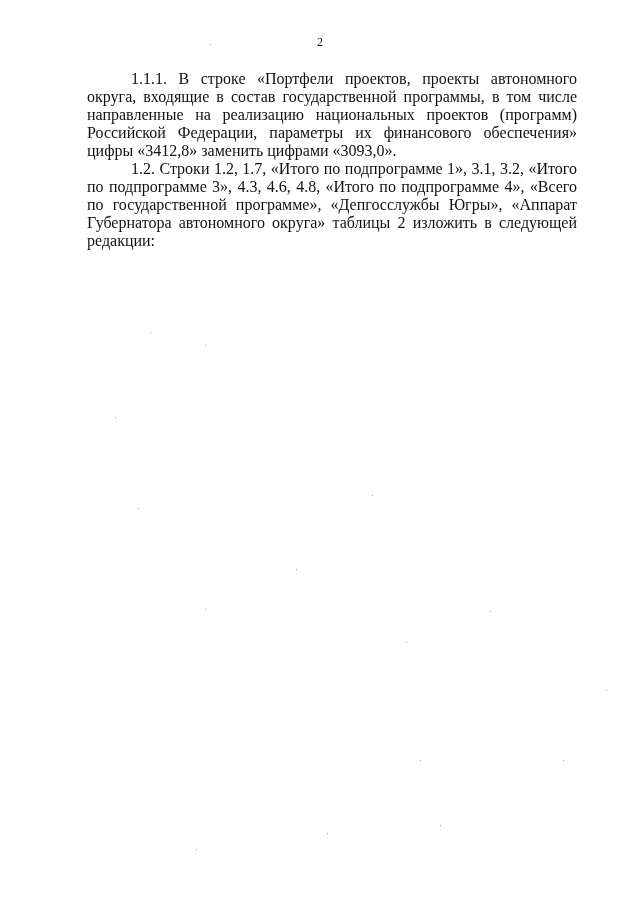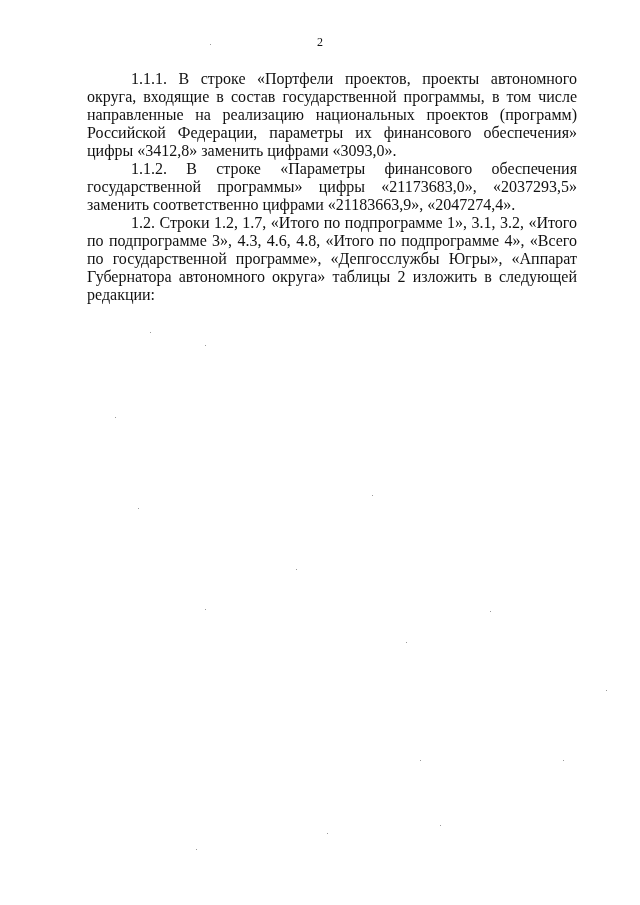--- a/index.html
+++ b/index.html
@@ -48,21 +48,20 @@
       background: #9a9a9a;
     }
   </style>
 </head>
 <body>
 
 <div class="page-number">2</div>
 
 <div class="content">
   <p class="para last-justify">1.1.1. В строке «Портфели проектов, проекты автономного округа, входящие в состав государственной программы, в том числе направленные на реализацию национальных проектов (программ) Российской Федерации, параметры их финансового обеспечения» цифры «3412,8» заменить цифрами «3093,0».</p>
-  <p class="para last-justify">1.1.2. В строке «Параметры финансового обеспечения государственной программы» цифры «21173683,0», «2037293,5» заменить соответственно цифрами «21183663,9», «2047274,4».</p>
   <p class="para last-justify">1.2. Строки 1.2, 1.7, «Итого по подпрограмме 1», 3.1, 3.2, «Итого по подпрограмме 3», 4.3, 4.6, 4.8, «Итого по подпрограмме 4», «Всего по государственной программе», «Депгосслужбы Югры», «Аппарат Губернатора автономного округа» таблицы 2 изложить в следующей редакции:</p>
 </div>
 
 <div class="speck" style="left:150px;top:332px;"></div>
 <div class="speck" style="left:205px;top:345px;"></div>
 <div class="speck" style="left:115px;top:417px;"></div>
 <div class="speck" style="left:138px;top:508px;"></div>
 <div class="speck" style="left:372px;top:495px;"></div>
 <div class="speck" style="left:296px;top:569px;"></div>
 <div class="speck" style="left:205px;top:609px;"></div>

